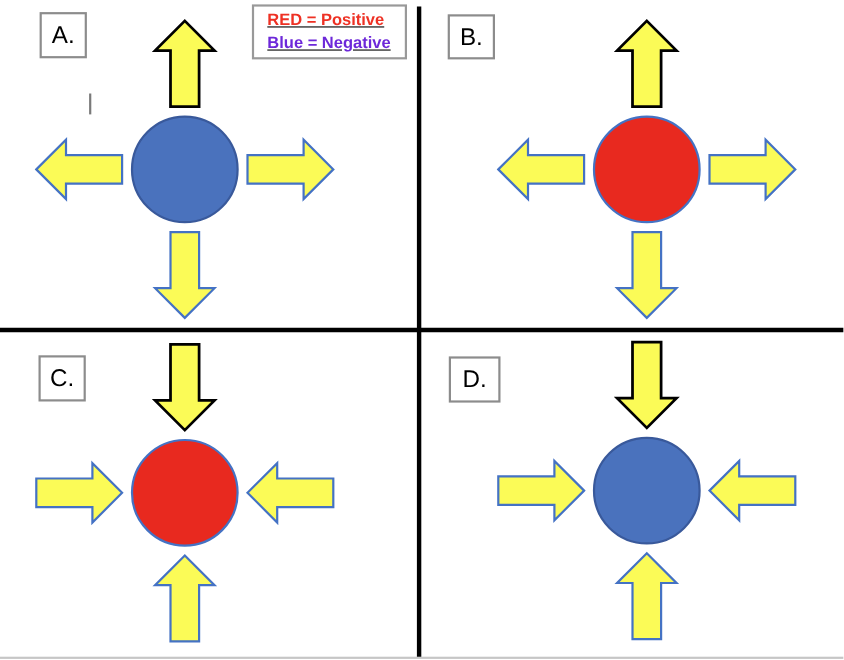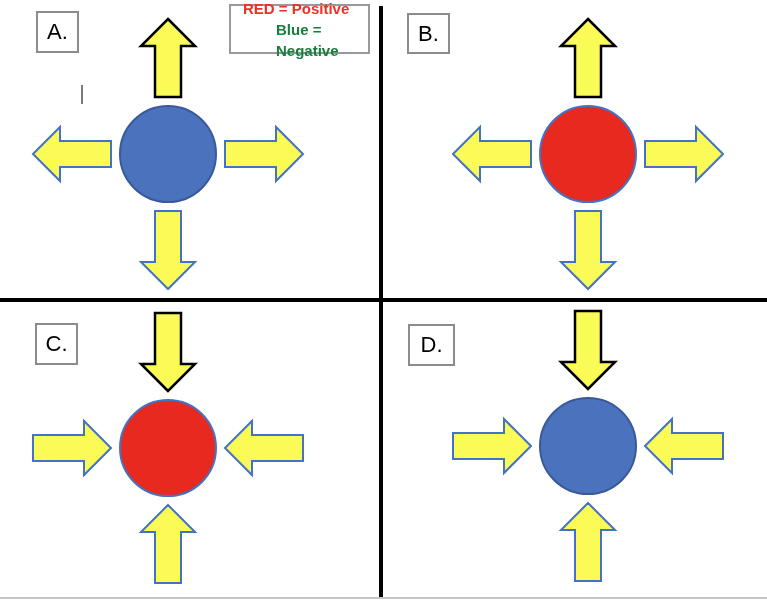--- a/index.html
+++ b/index.html
@@ -34,20 +34,21 @@
     border: 2px solid #999999;
     box-sizing: border-box;
     display: flex;
     flex-direction: column;
     justify-content: center;
     padding-left: 12px;
     font-size: 15px;
     font-weight: bold;
     line-height: 21px;
     z-index: 2;
+    text-decoration: underline;
   }
   .cursor-artifact {
     position: absolute;
     left: 81px;
     top: 85px;
     width: 2px;
     height: 19px;
     background: #7a7a7a;
     z-index: 2;
   }
@@ -107,19 +108,19 @@
   </div>
   <div class="panel-label" style="left:35px; top:323px; width:43px; height:42px;">
     <span>C.</span>
   </div>
   <div class="panel-label" style="left:408px; top:324px; width:47px; height:42px;">
     <span>D.</span>
   </div>
 
   <div class="legend" id="legend">
       <div style="color: rgb(238, 49, 36);">RED = Positive</div>
-      <div style="color: #15803d; margin-left: 33px;">Blue = Negative</div>
+      <div style="color: #6d28d9;">Blue = Negative</div>
     </div>
 
   <div class="cursor-artifact"></div>
   <div class="bottom-edge"></div>
 
 </div>
 
 </body></html>

